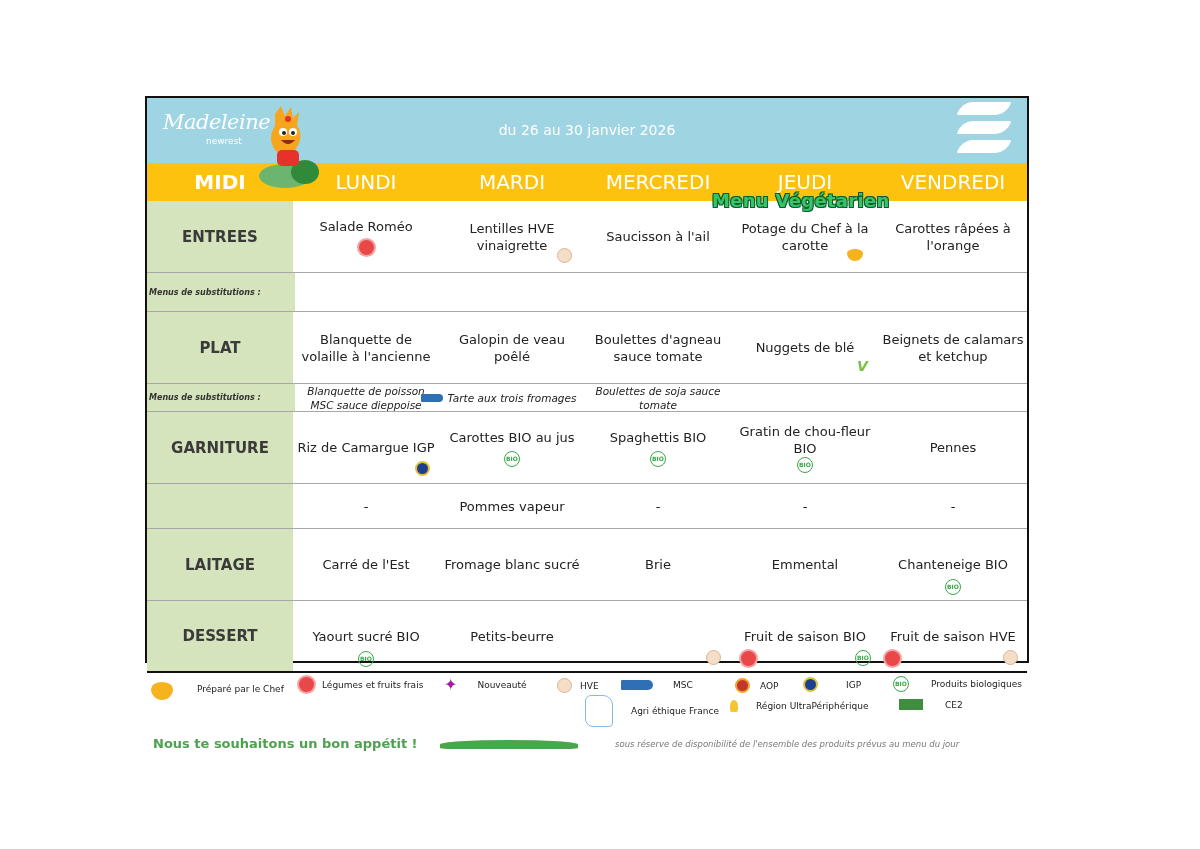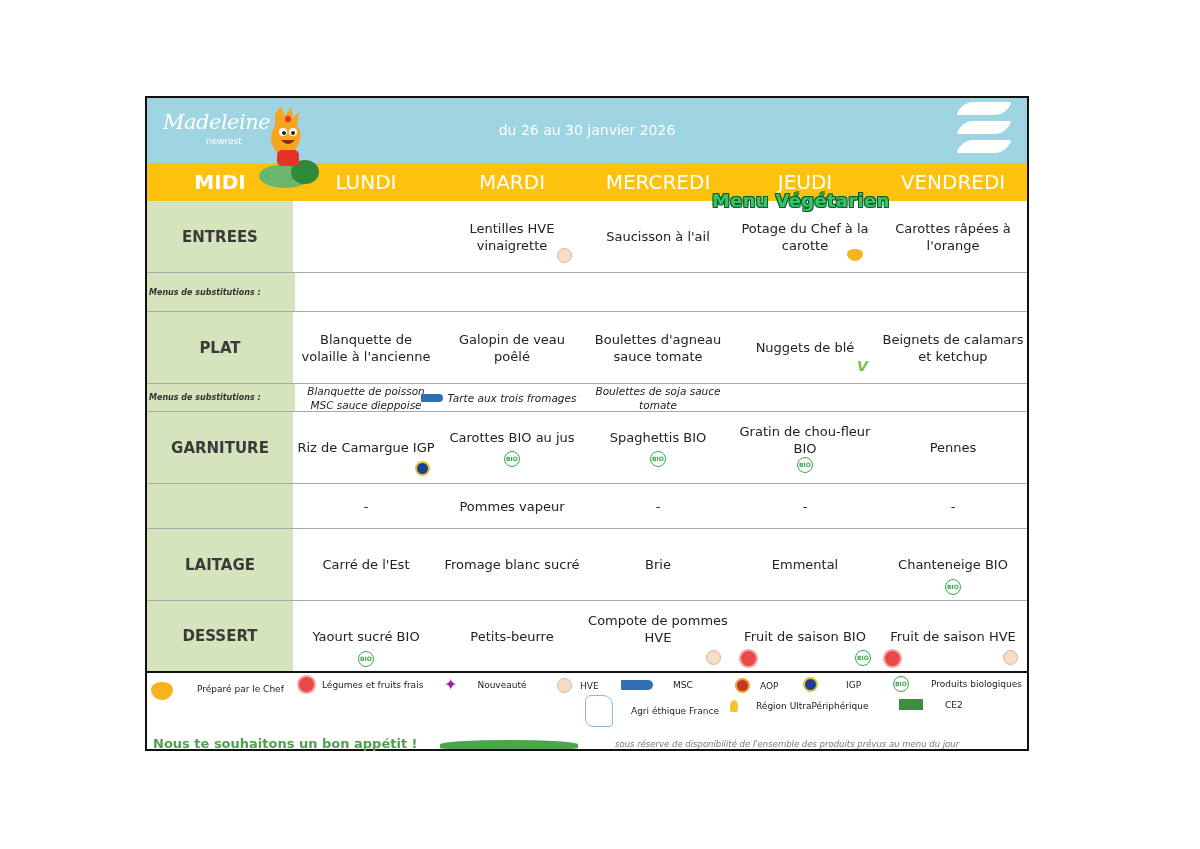--- a/index.html
+++ b/index.html
@@ -1,17 +1,17 @@
 <!DOCTYPE html>
 <html><head>
 <meta charset="utf-8">
 <style>
   html, body { margin:0; padding:0; background:#ffffff; }
   body { width:1200px; height:849px; position:relative; font-family:"DejaVu Sans", sans-serif; overflow:hidden; }
-  .sheet { position:absolute; left:145px; top:96px; width:884px; height:655px; border:2px solid #111; box-sizing:border-box; background:#fff; }
+  .sheet { position:absolute; left:145px; top:96px; width:884px; height:567px; border:2px solid #111; box-sizing:border-box; background:#fff; }
   .hdr { position:absolute; left:0; top:0; width:880px; height:65px; background:#9fd4e2; }
   .logo-text { position:absolute; left:16px; top:12px; color:#fff; font-family:"DejaVu Serif", serif; font-size:21px; font-style:italic; letter-spacing:-0.5px; }
   .logo-sub { position:absolute; left:59px; top:38px; color:#fff; font-size:9px; }
   .date { position:absolute; left:0; width:880px; top:24px; text-align:center; color:#fff; font-size:14px; }
   .brand { position:absolute; right:18px; top:4px; width:50px; height:58px; }
   .brand span { display:block; height:13px; background:#fff; margin-bottom:6px; border-radius:14px 2px 14px 2px; transform:skewX(-20deg); }
   .mascot { position:absolute; left:108px; top:6px; width:70px; height:86px; z-index:3; }
   .dayrow { position:absolute; left:0; top:65px; width:880px; height:38px; background:#fdc20e; }
   .daycell { position:absolute; top:0; height:38px; line-height:38px; text-align:center; color:#fff; font-size:20px; }
   .daycell.midi { font-weight:bold; }
@@ -73,20 +73,24 @@
     <div class="daycell" style="left:584px;width:148px;">JEUDI</div>
     <div class="daycell" style="left:438px;width:146px;">MERCREDI</div>
     <div class="daycell" style="left:732px;width:148px;">VENDREDI</div>
   </div>
   <div class="vege">Menu Végétarien</div>
 
   <div class="grid">
 
     <div class="row" style="height:72px;">
       <div class="lab">ENTREES</div>
+      <div class="cell" style="left:146px;width:146px;">
+        <span>Salade Roméo</span>
+        <span class="badge b-fresh" style="margin-top:5px;"></span>
+      </div>
       <div class="cell" style="left:292px;width:146px;">
         <span style="width:100px;">Lentilles HVE vinaigrette</span>
         <span class="badge b-hve abs" style="left:118px;top:47px;"></span>
       </div>
       <div class="cell" style="left:438px;width:146px;">
         <span>Saucisson à l'ail</span>
       </div>
       <div class="cell" style="left:584px;width:148px;">
         <span style="width:135px;">Potage du Chef à la carotte</span>
         <span class="b-chef abs" style="left:116px;top:44px;"></span>
@@ -199,21 +203,20 @@
     <div class="row" style="height:72px;border-bottom:2px solid #111;">
       <div class="lab">DESSERT</div>
       <div class="cell" style="left:146px;width:146px;">
         <span>Yaourt sucré BIO</span>
         <span class="badge b-bio abs" style="left:65px;top:50px;">BIO</span>
       </div>
       <div class="cell" style="left:292px;width:146px;">
           <span>Petits-beurre</span>
         </div>
       <div class="cell" style="left:438px;width:146px;">
-        <span style="width:140px;margin-top:-14px;">Compote de pommes HVE</span>
         <span class="badge b-hve abs" style="left:121px;top:49px;"></span>
       </div>
       <div class="cell" style="left:584px;width:148px;">
         <span>Fruit de saison BIO</span>
         <span class="badge b-fresh abs" style="left:10px;top:50px;"></span>
         <span class="badge b-bio abs" style="left:124px;top:49px;">BIO</span>
       </div>
       <div class="cell" style="left:732px;width:148px;">
         <span>Fruit de saison HVE</span>
         <span class="badge b-fresh abs" style="left:6px;top:50px;"></span>

